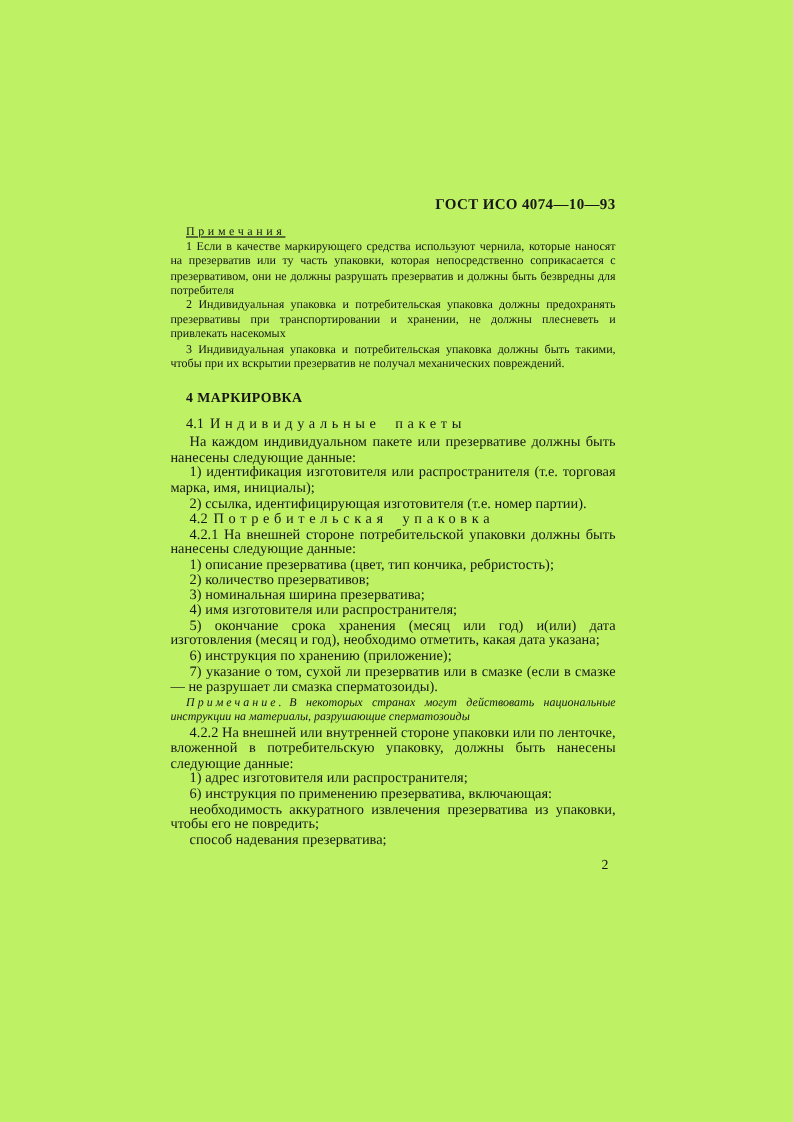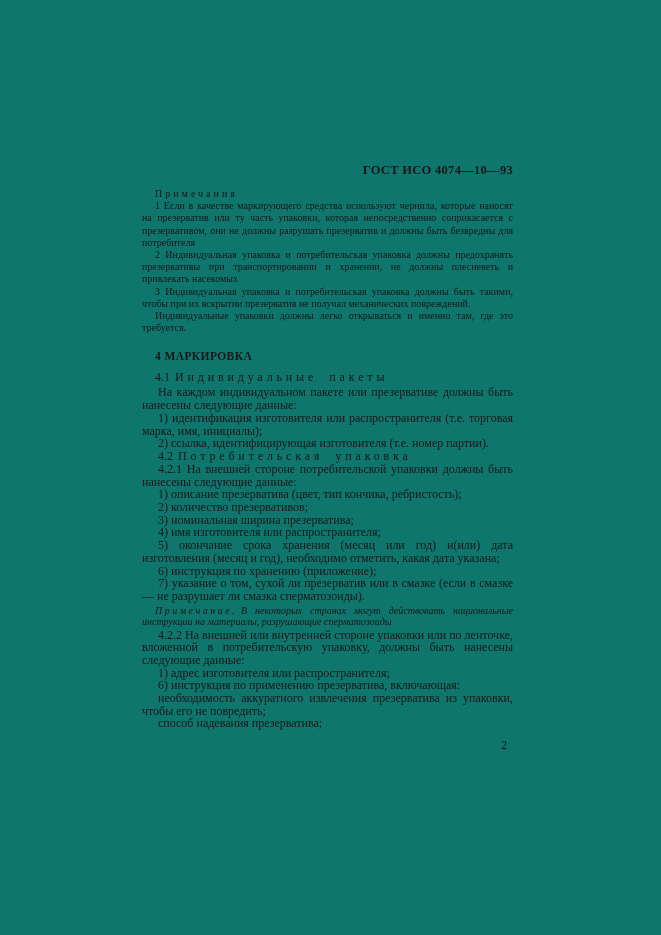--- a/index.html
+++ b/index.html
@@ -1,21 +1,21 @@
 <!DOCTYPE html>
 <html lang="ru"><head>
 <meta charset="utf-8">
 <style>
   * { margin: 0; padding: 0; box-sizing: border-box; }
   html, body { background: #ffffff; }
   .page {
     width: 661px;
     height: 935px;
     margin: 0;
-    background: #0f766e;
+    background: #bef264;
     color: #161616;
     font-family: "Liberation Serif", "DejaVu Serif", serif;
     position: relative;
     padding: 163px 148px 0 142px;
     overflow: hidden;
   }
   .doc-header {
     text-align: right;
     font-weight: bold;
     font-size: 12.5px;
@@ -26,20 +26,21 @@
   
   .notes {
     font-size: 10px;
     line-height: 12.2px;
     text-align: justify;
   }
   .notes p { text-indent: 13px; }
   .notes-title {
     letter-spacing: 3px;
     text-align: left;
+    text-decoration: underline;
   }
   
   .sec-heading {
     font-weight: bold;
     font-size: 11.5px;
     letter-spacing: 0.4px;
     margin-top: 16px;
     text-indent: 13px;
     text-align: left;
   }
@@ -90,21 +91,20 @@
 
 <div class="page">
 
   <div class="doc-header">ГОСТ ИСО 4074—10—93</div>
 
   <section class="notes">
     <p class="notes-title">Примечания</p>
     <p>1 Если в качестве маркирующего средства используют чернила, которые наносят на презерватив или ту часть упаковки, которая непосредственно соприкасается с презервативом, они не должны разрушать презерватив и должны быть безвредны для потребителя</p>
     <p>2 Индивидуальная упаковка и потребительская упаковка должны предохранять презервативы при транспортировании и хранении, не должны плесневеть и привлекать насекомых</p>
     <p>3 Индивидуальная упаковка и потребительская упаковка должны быть такими, чтобы при их вскрытии презерватив не получал механических повреждений.</p>
-    <p>Индивидуальные упаковки должны легко открываться и именно там, где это требуется.</p>
   </section>
 
   <h2 class="sec-heading">4 МАРКИРОВКА</h2>
 
   <p class="sub-heading">
     <span class="num">4.1</span><span class="spaced">Индивидуальные пакеты</span>
   </p>
 
   <div class="body-text">
     <p>На каждом индивидуальном пакете или презервативе должны быть нанесены следующие данные:</p>

